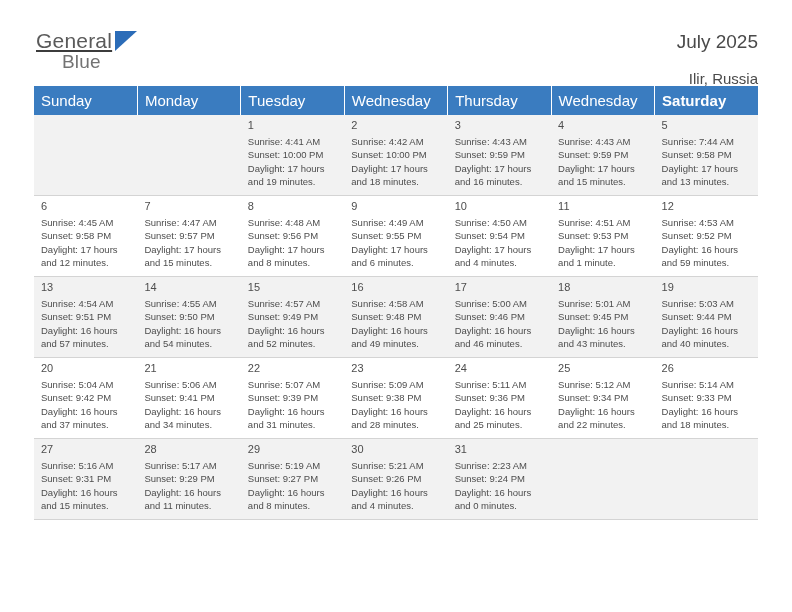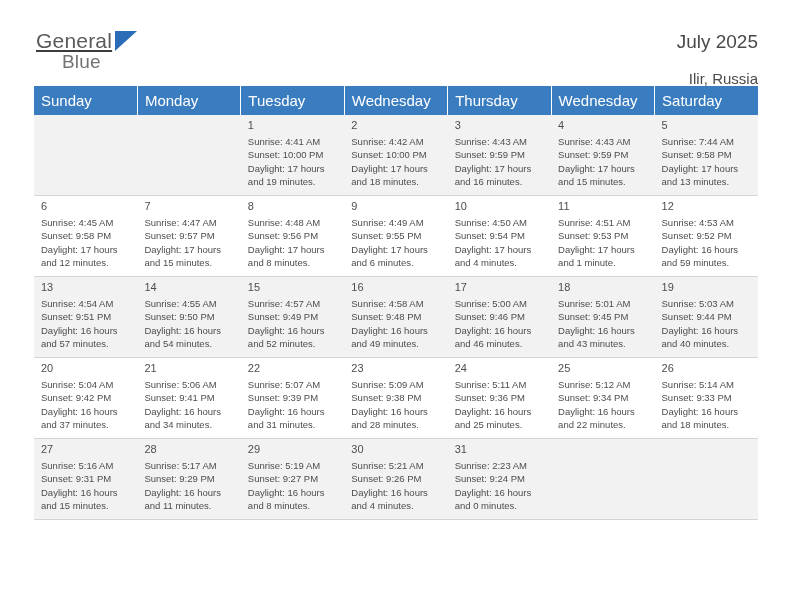--- a/index.html
+++ b/index.html
@@ -87,21 +87,21 @@
   table.calendar th {
     background: #3a7cc0;
     color: #ffffff;
     font-weight: normal;
     font-size: 15px;
     text-align: left;
     padding: 5px 0 5px 7px;
     height: 19px;
     border-right: 1px solid #ffffff;
   }
-  table.calendar th:last-child { border-right: none; }
+  table.calendar th:last-child { border-right: none; font-weight: bold; }
   table.calendar td {
     vertical-align: top;
     font-size: 9.5px;
     line-height: 13.2px;
     color: #4d4d4d;
     padding: 4px 6px 7px 7px;
     height: 80px;
     box-sizing: border-box;
     border-bottom: 1px solid #d4d4d4;
   }

